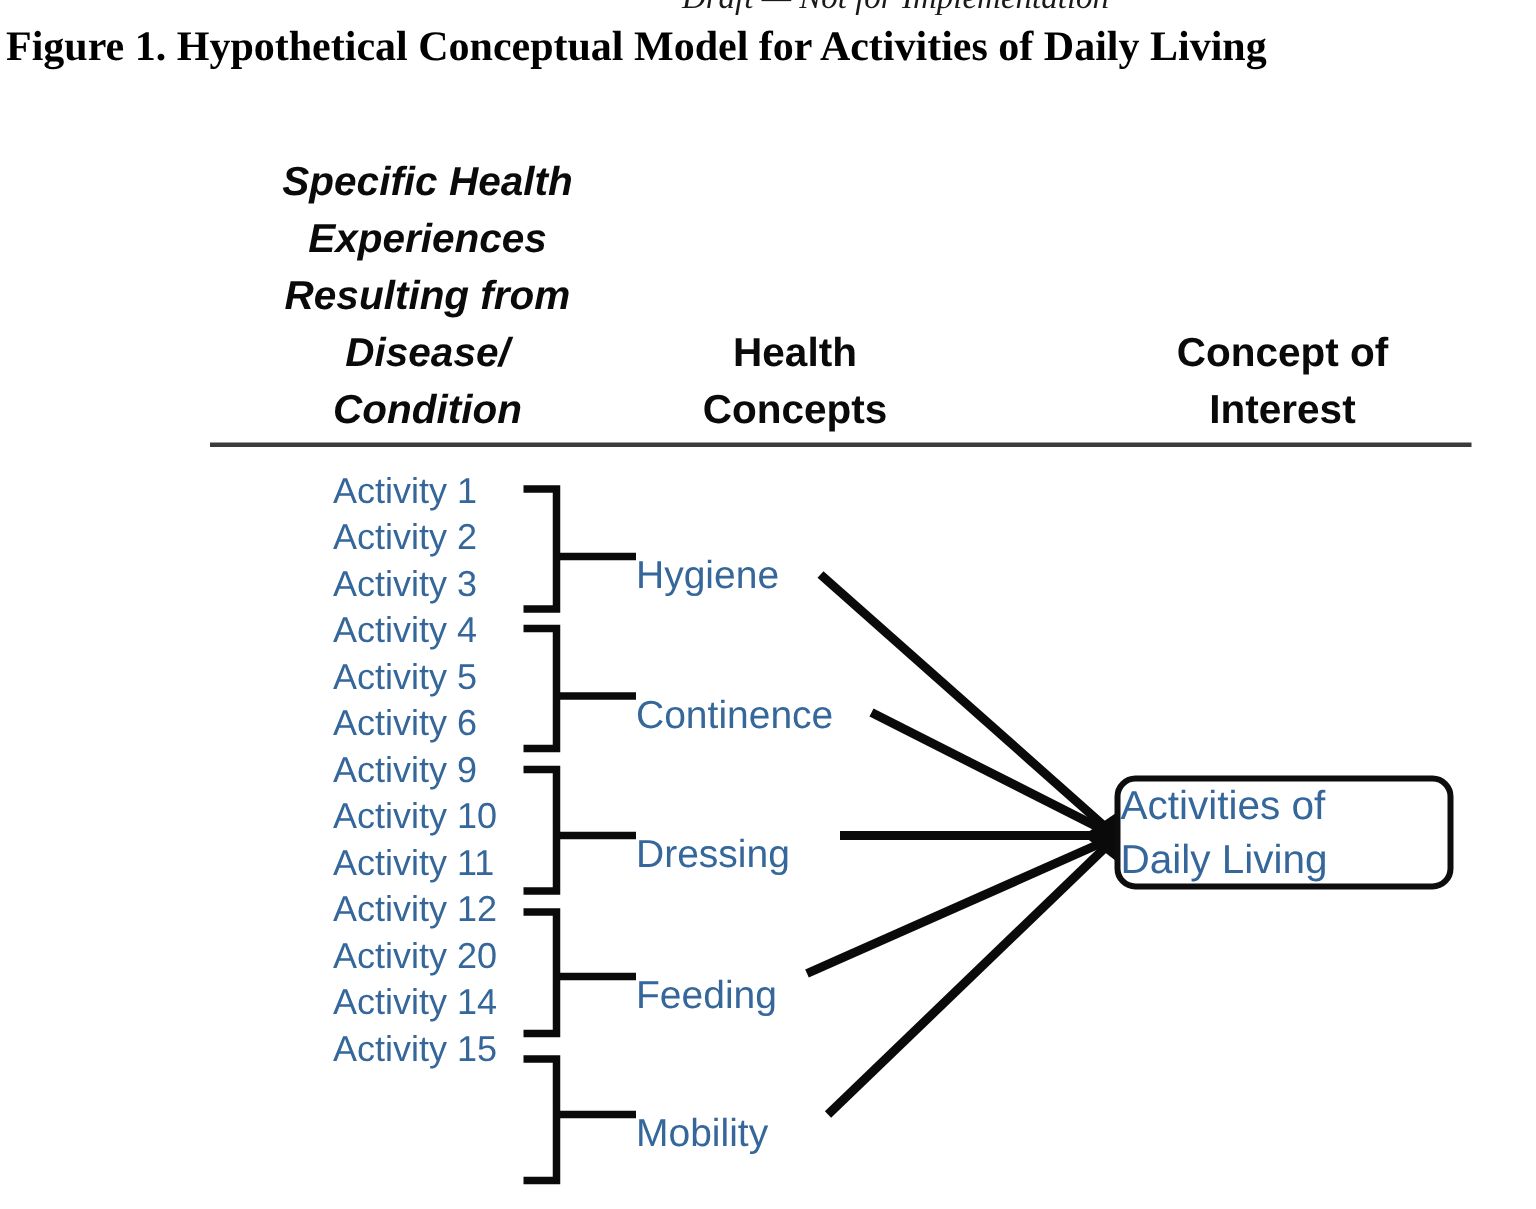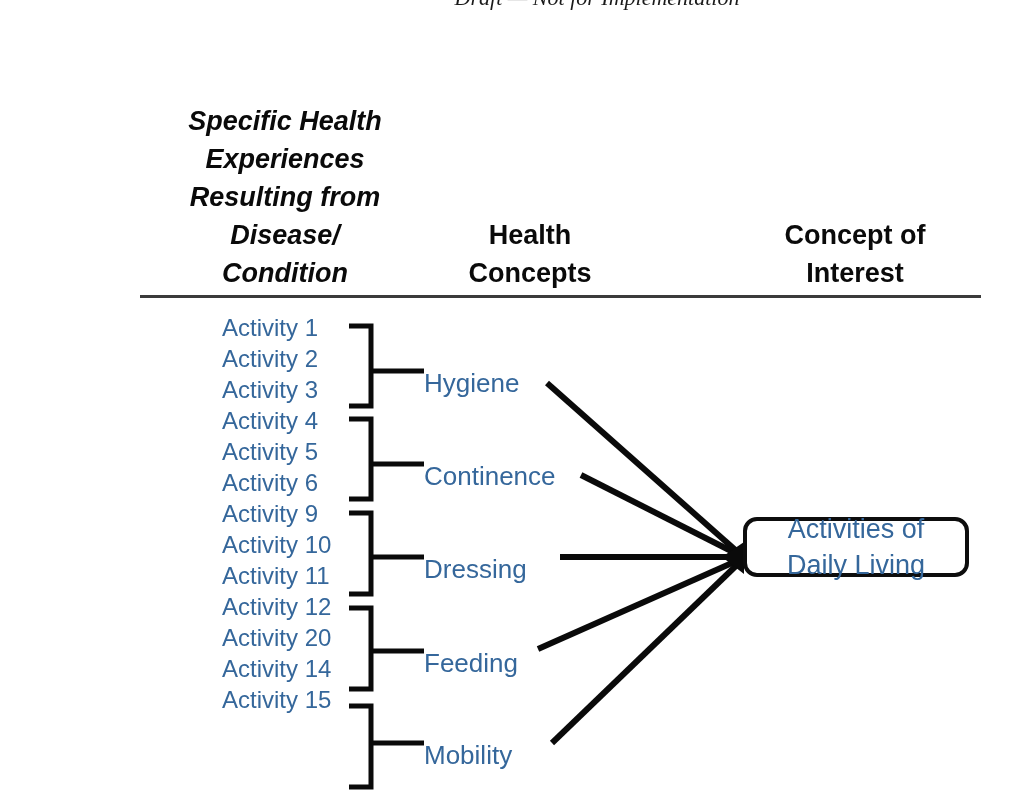--- a/index.html
+++ b/index.html
@@ -38,35 +38,36 @@
   .concept-label {
     position: absolute; left: 424px; height: 30px; line-height: 30px;
     font-size: 26px; color: #35679B; white-space: nowrap; margin-top: 12px;
   }
   .concept-hygiene    { top: 356px; }
   .concept-continence { top: 449px; }
   .concept-dressing   { top: 542px; }
   .concept-feeding    { top: 636px; }
   .concept-mobility   { top: 728px; }
   .adl-box {
-    position: absolute; left: 743px; top: 517px; width: 226px; height: 60px;
+    position: absolute; left: 743px; top: 517px; width: 226px; height: 76px;
     background: #ffffff; border: 4px solid #0d0d0d; border-radius: 14px;
-    display: flex; flex-direction: column; align-items: center; justify-content: center;
+    display: flex; flex-direction: column; align-items: flex-start; justify-content: center;
   }
   .adl-line {
     font-size: 27px; line-height: 36px; color: #35679B; white-space: nowrap;
   }
 </style>
 </head>
 <body>
 
 <div class="page">
 
   <div class="draft-note">Draft — Not for Implementation</div>
 
+  <div class="figure-title">Figure 1. Hypothetical Conceptual Model for Activities of Daily Living</div>
 
   <div class="col-header c1">
     <div>Specific Health</div>
     <div>Experiences</div>
     <div>Resulting from</div>
     <div>Disease/</div>
     <div>Condition</div>
   </div>
 
   <div class="col-header c2">

